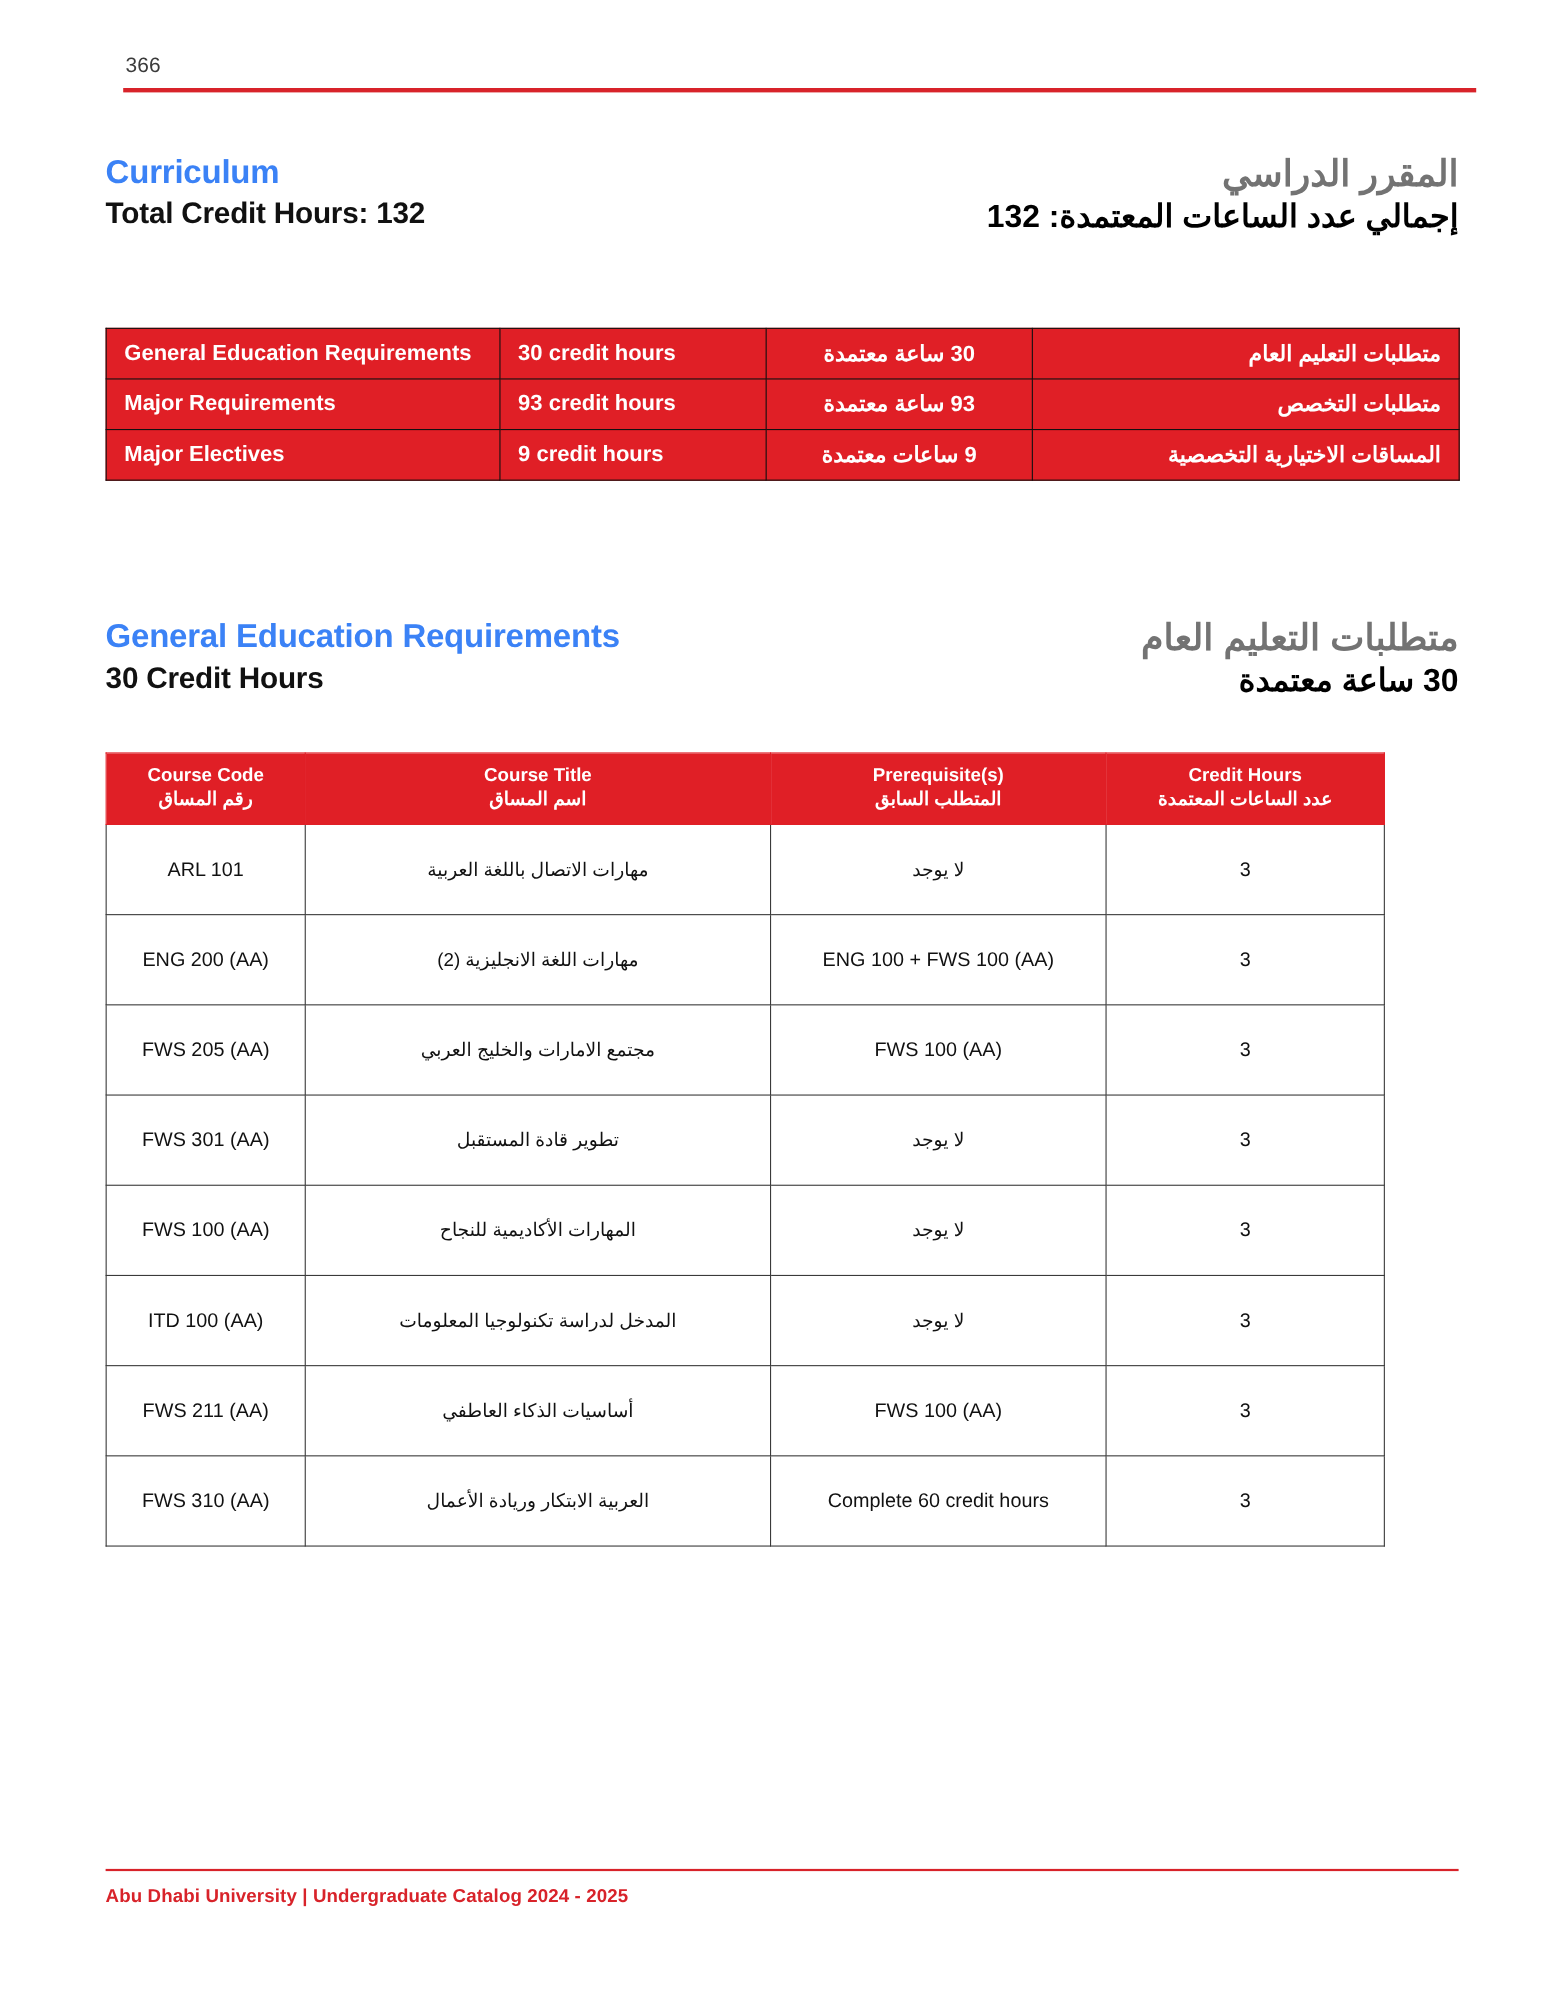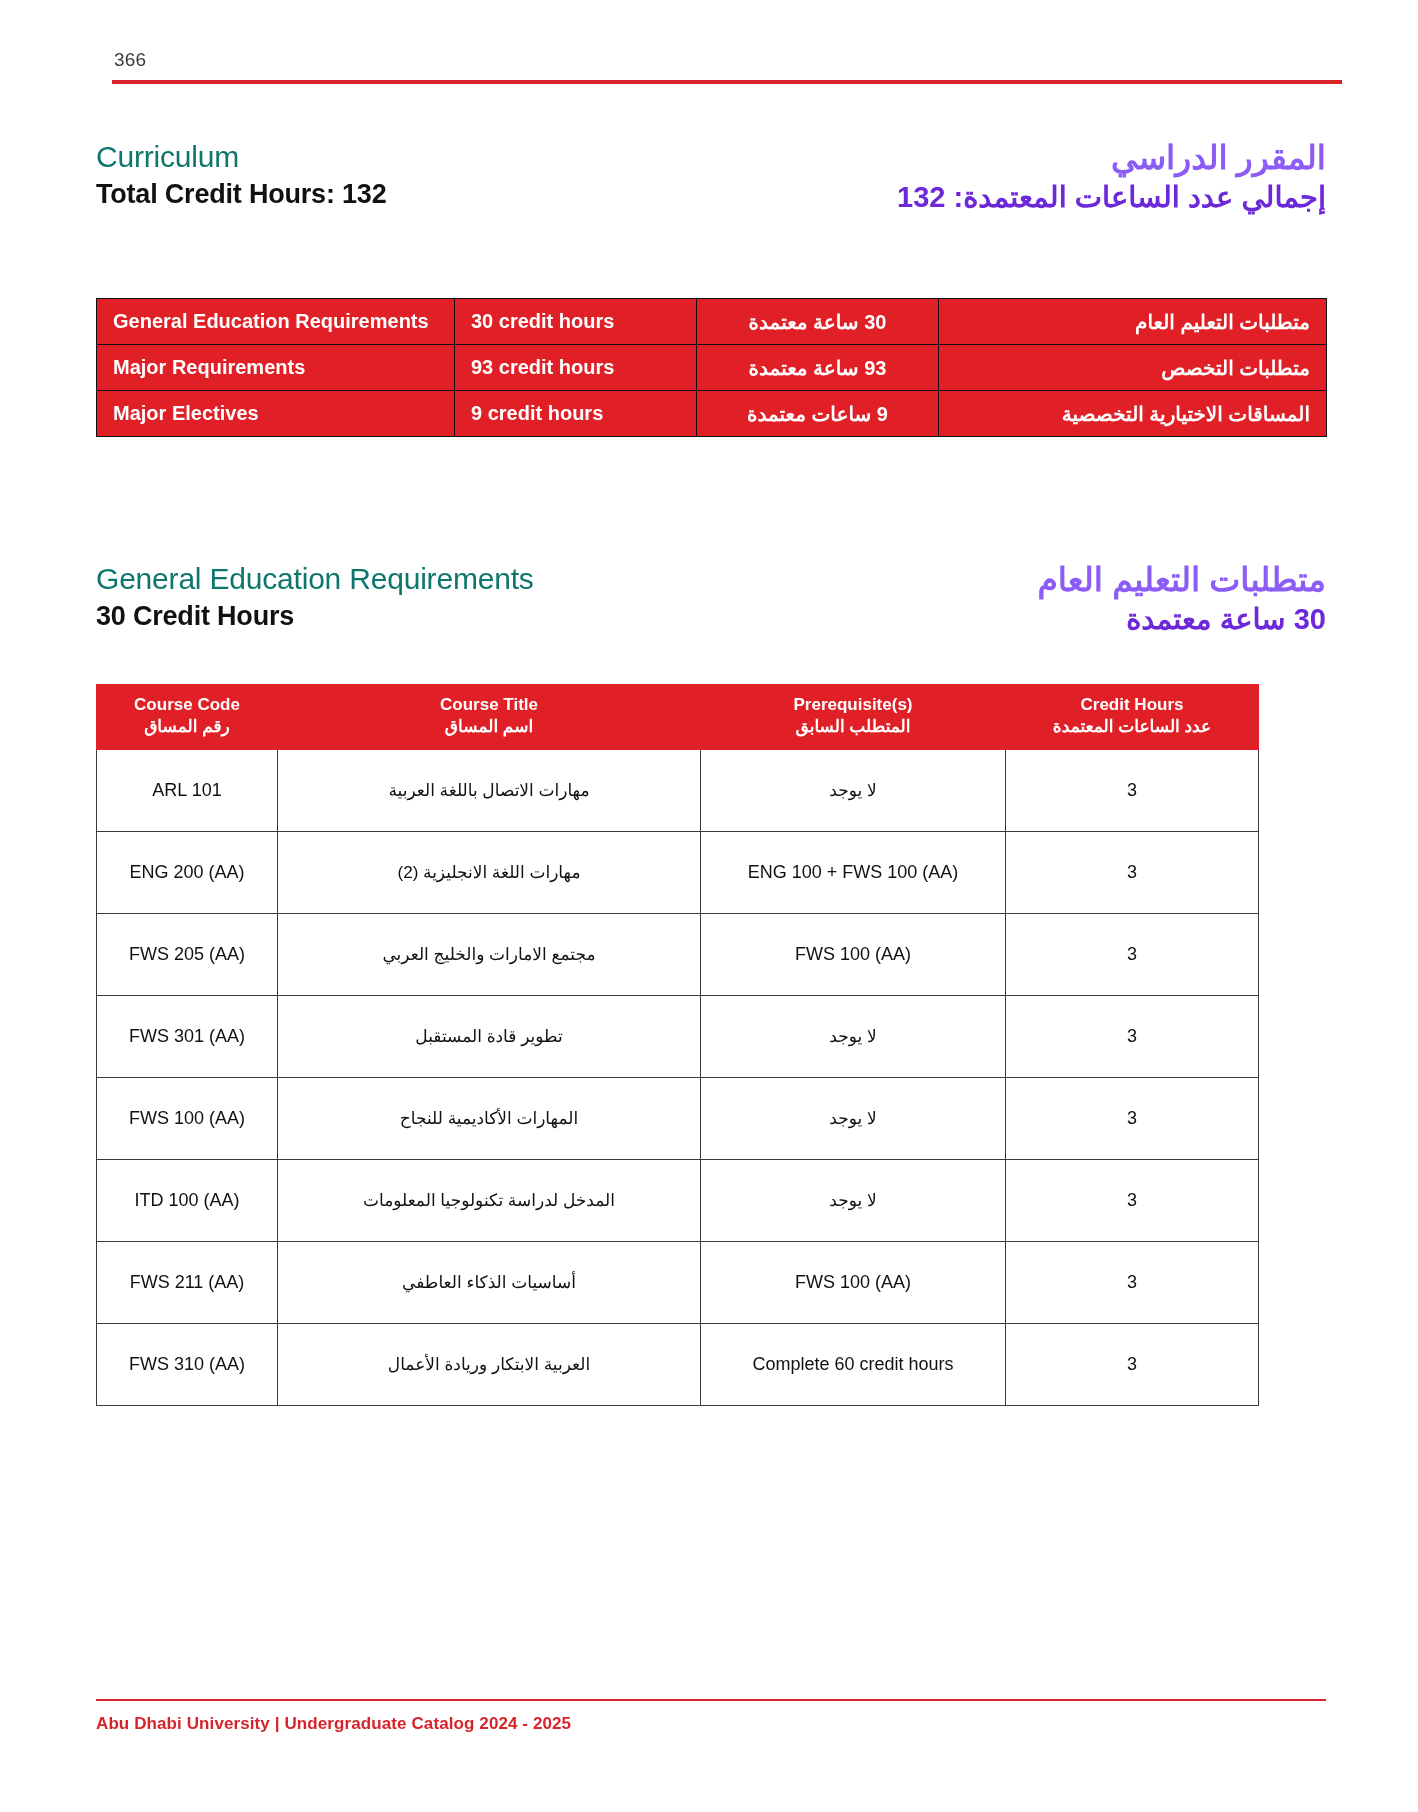--- a/index.html
+++ b/index.html
@@ -53,44 +53,44 @@
     width: 1230px;
     left: 96px;
     display: flex;
     justify-content: space-between;
     align-items: flex-start;
   }
   .sh-left { text-align: left; }
   .sh-right { text-align: right; direction: rtl; }
 
   .sh-title-en {
-    color: #0f766e;
+    color: #3b82f6;
     font-size: 30px;
-    font-weight: 400;
+    font-weight: 700;
     line-height: 1.12;
     letter-spacing: -0.2px;
     margin: 0;
   }
   .sh-sub-en {
     color: #111111;
     font-size: 27px;
     font-weight: 700;
     line-height: 1.2;
     margin: 4px 0 0 0;
     letter-spacing: -0.2px;
   }
   .sh-title-ar {
-    color: #8b5cf6;
+    color: #737373;
     font-size: 33px;
     font-weight: 700;
     line-height: 1.12;
     margin: 0;
   }
   .sh-sub-ar {
-    color: #6d28d9;
+    color: #000000;
     font-size: 29px;
     font-weight: 700;
     line-height: 1.2;
     margin: 3px 0 0 0;
   }
 
   .section-head.gen .sh-title-en { font-size: 30px; }
   .section-head.gen .sh-title-ar { font-size: 33px; }
 
   

